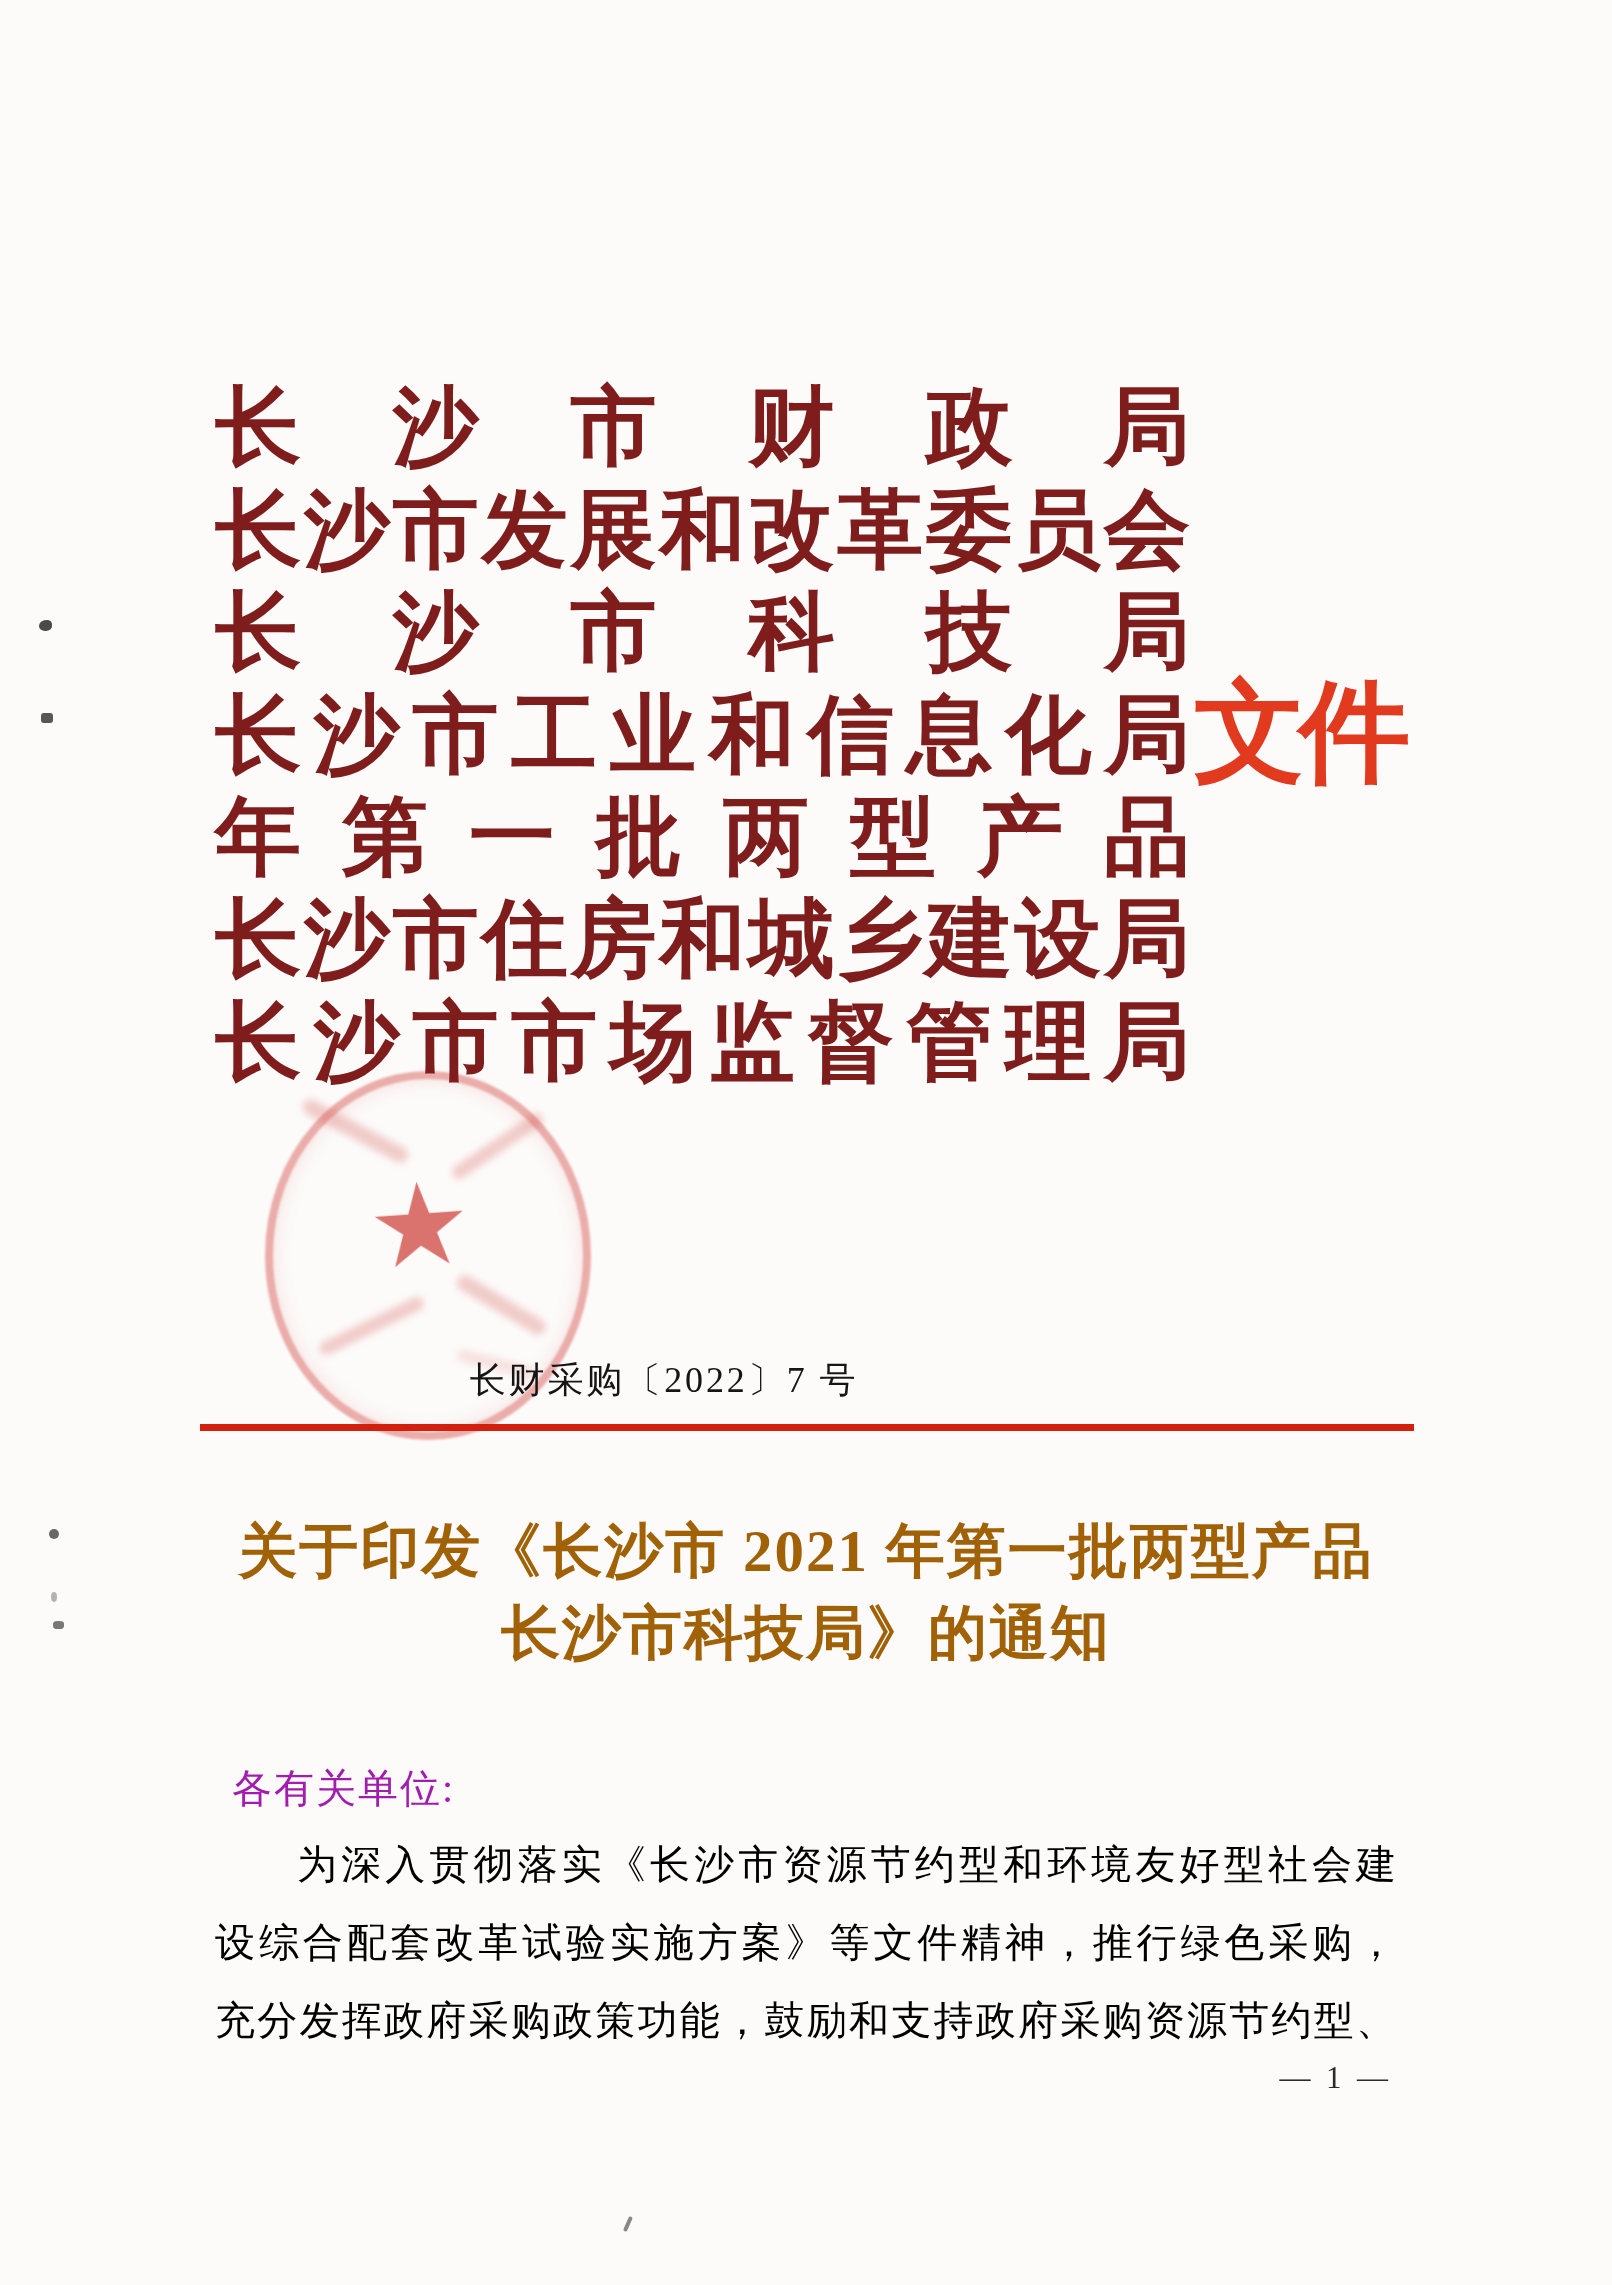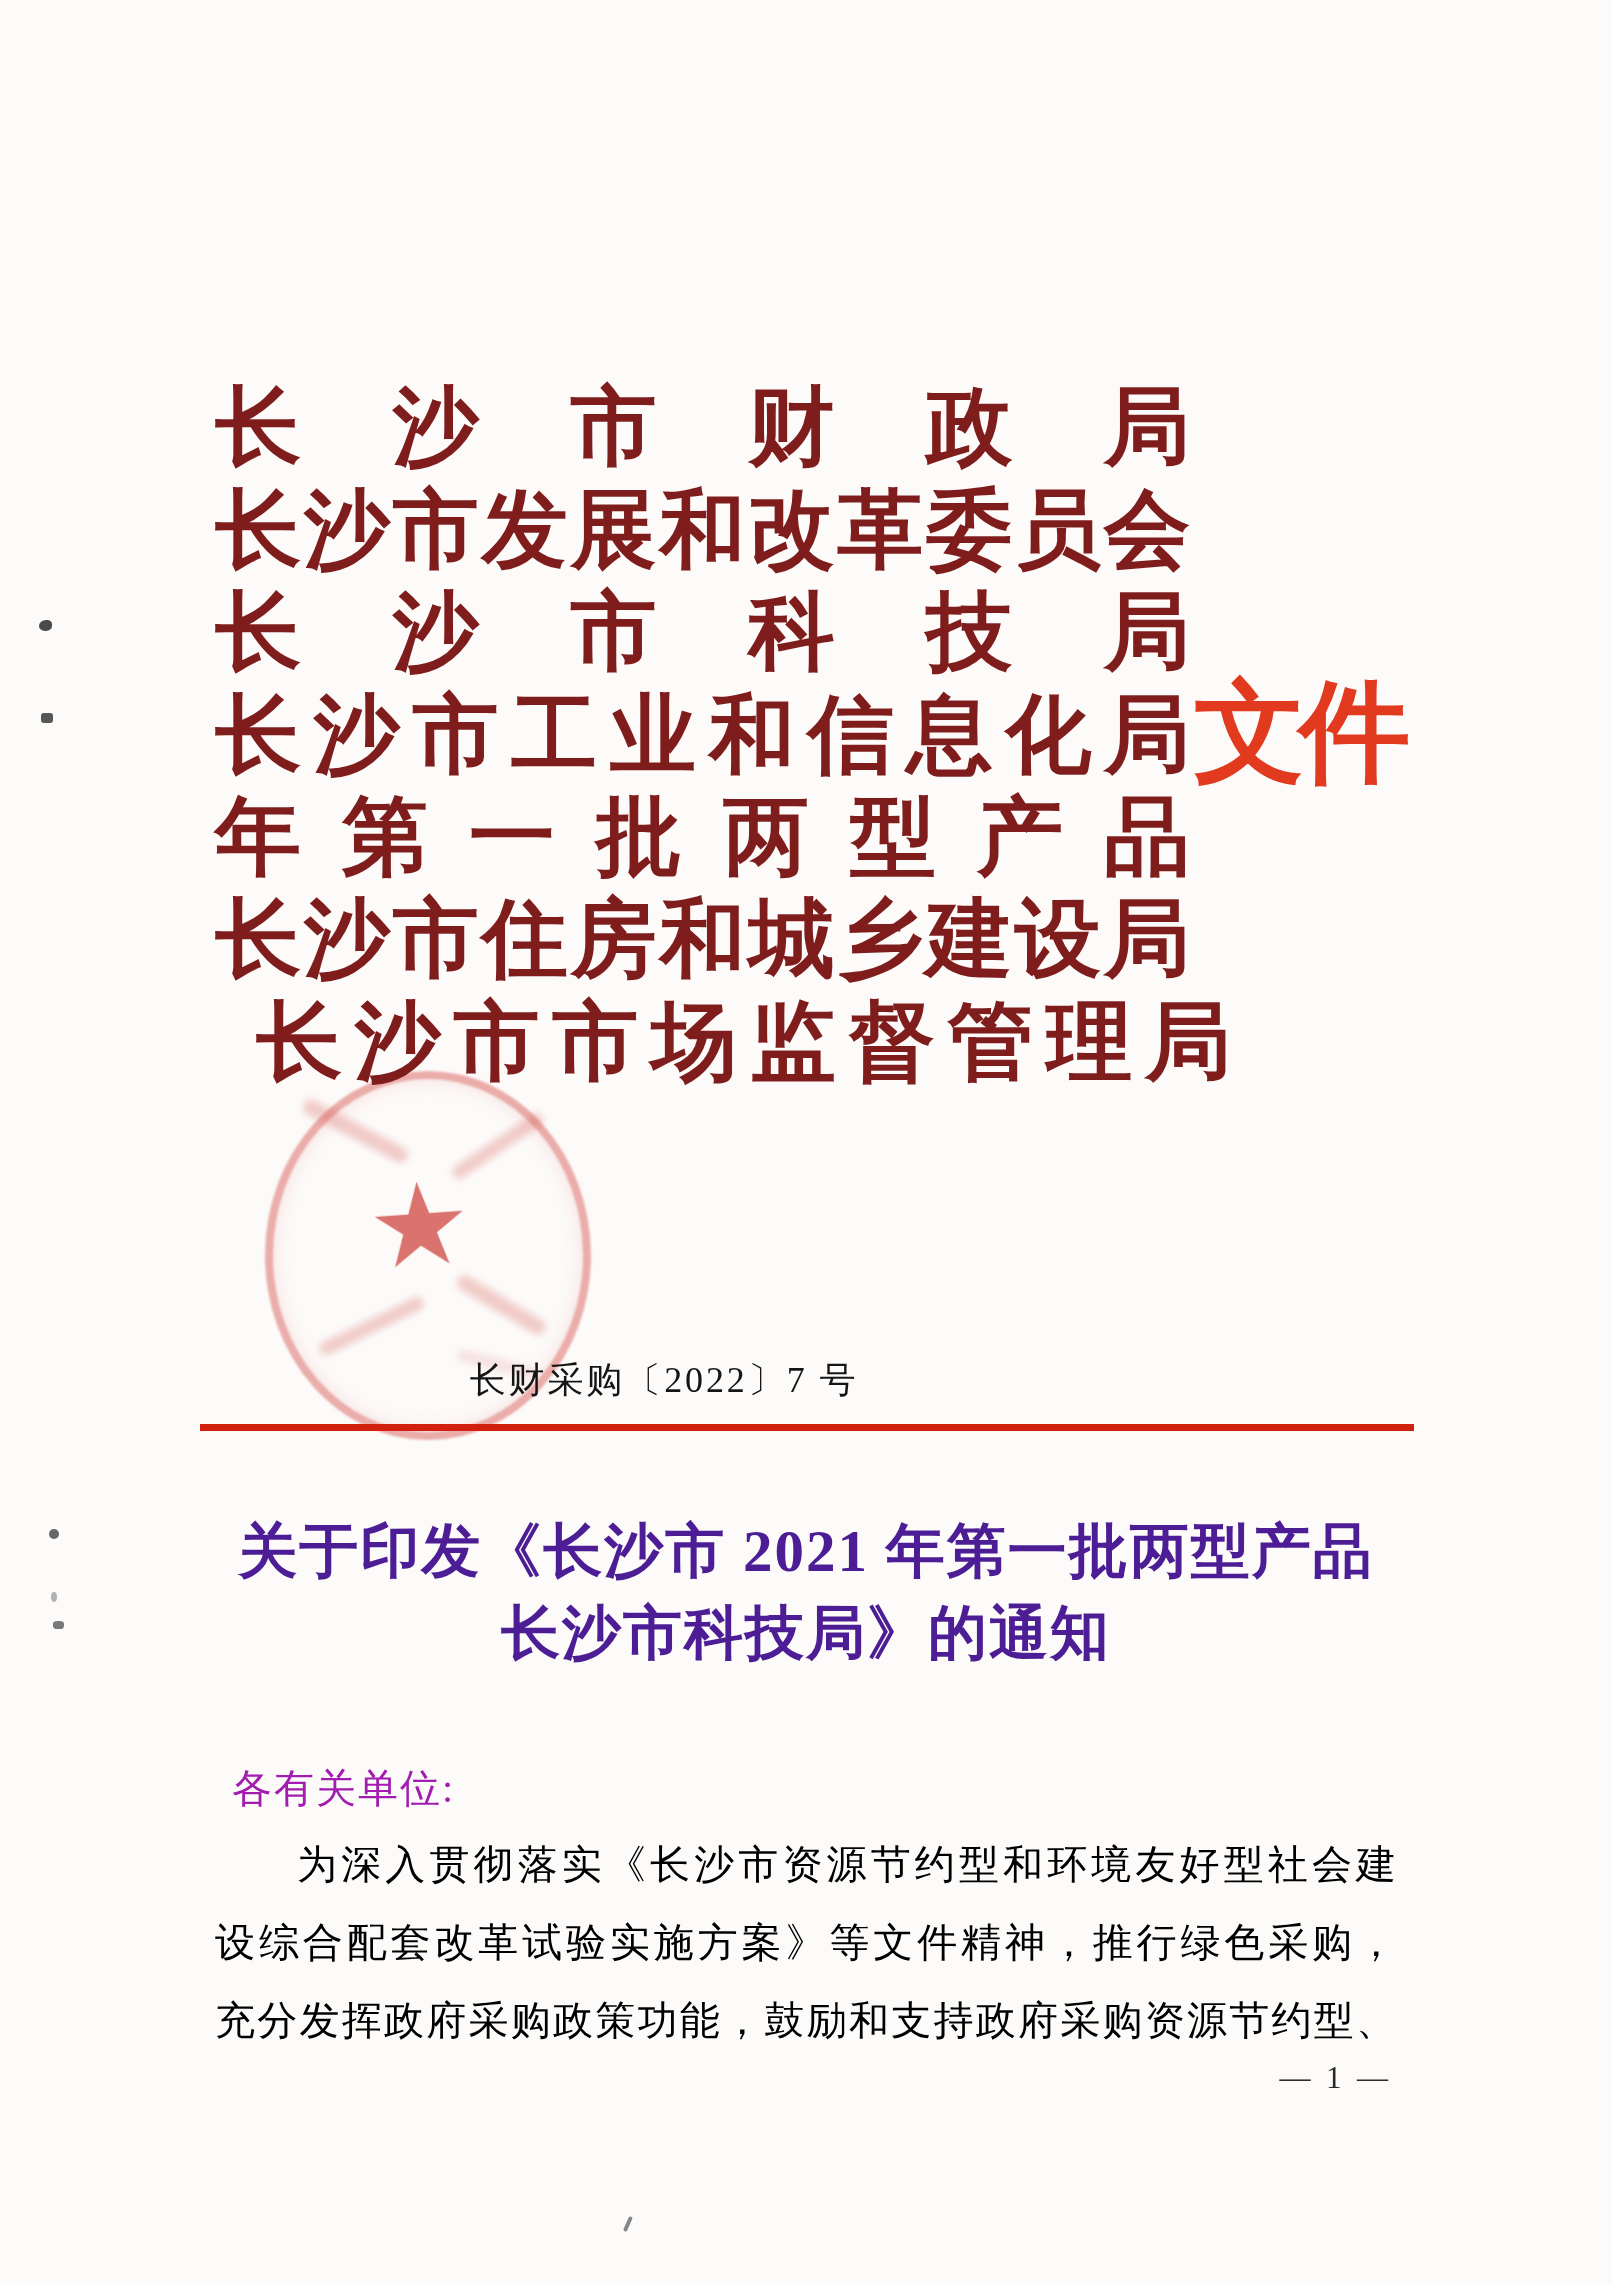--- a/index.html
+++ b/index.html
@@ -25,21 +25,21 @@
     text-align: justify;
     text-align-last: justify;
     z-index: 2;
   }
   .l1 { top: 376px; }
   .l2 { top: 479px; }
   .l3 { top: 581px; }
   .l4 { top: 684px; }
   .l5 { top: 786px; }
   .l6 { top: 888px; }
-  .l7 { top: 991px; margin-left: 41px; }
+  .l7 { top: 991px; }
 
   .doc-type {
     position: absolute;
     left: 1194px;
     top: 671px;
     font-size: 111px;
     line-height: 123px;
     font-weight: 700;
     letter-spacing: -5.9px;
     color: #e23a1e;
@@ -72,21 +72,21 @@
   .title-block {
     position: absolute;
     left: 0;
     top: 1510px;
     width: 1612px;
     text-align: center;
     font-size: 59px;
     line-height: 82px;
     font-weight: 700;
     letter-spacing: 2px;
-    color: #4c1d95;
+    color: #a16207;
     z-index: 2;
   }
 
   
   .salutation {
     position: absolute;
     left: 232px;
     top: 1761px;
     font-size: 40px;
     letter-spacing: 2px;

